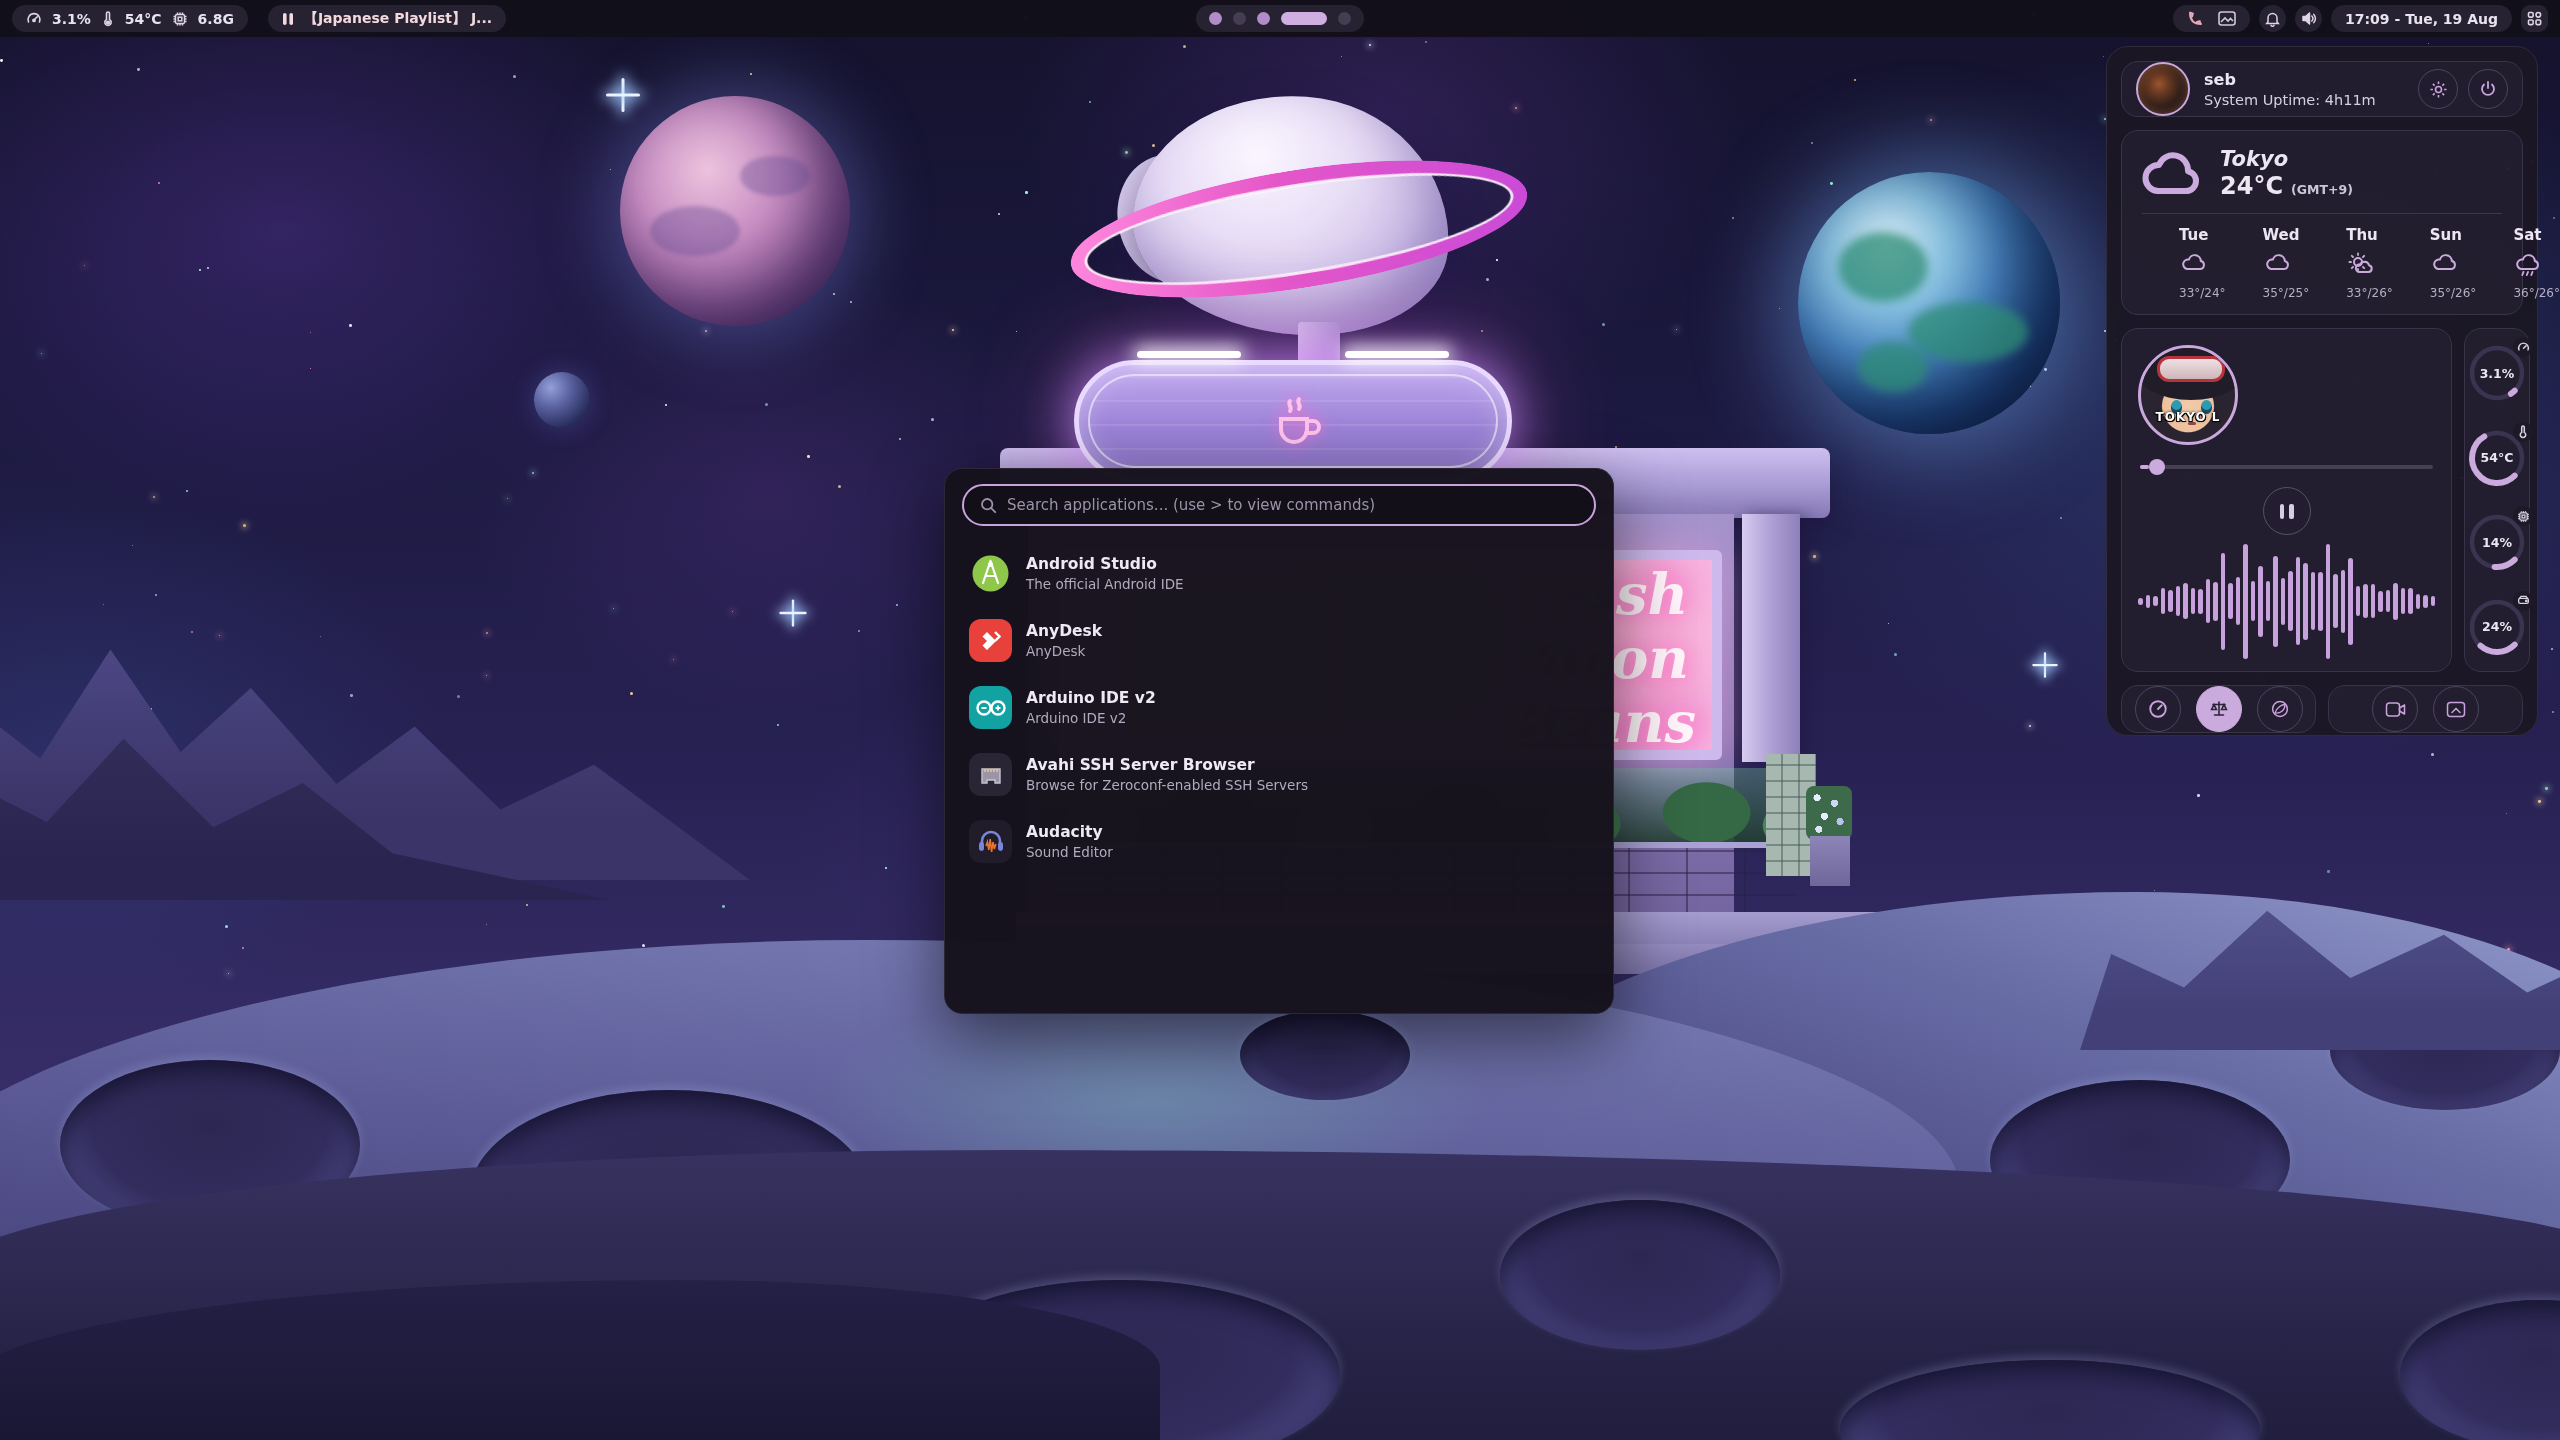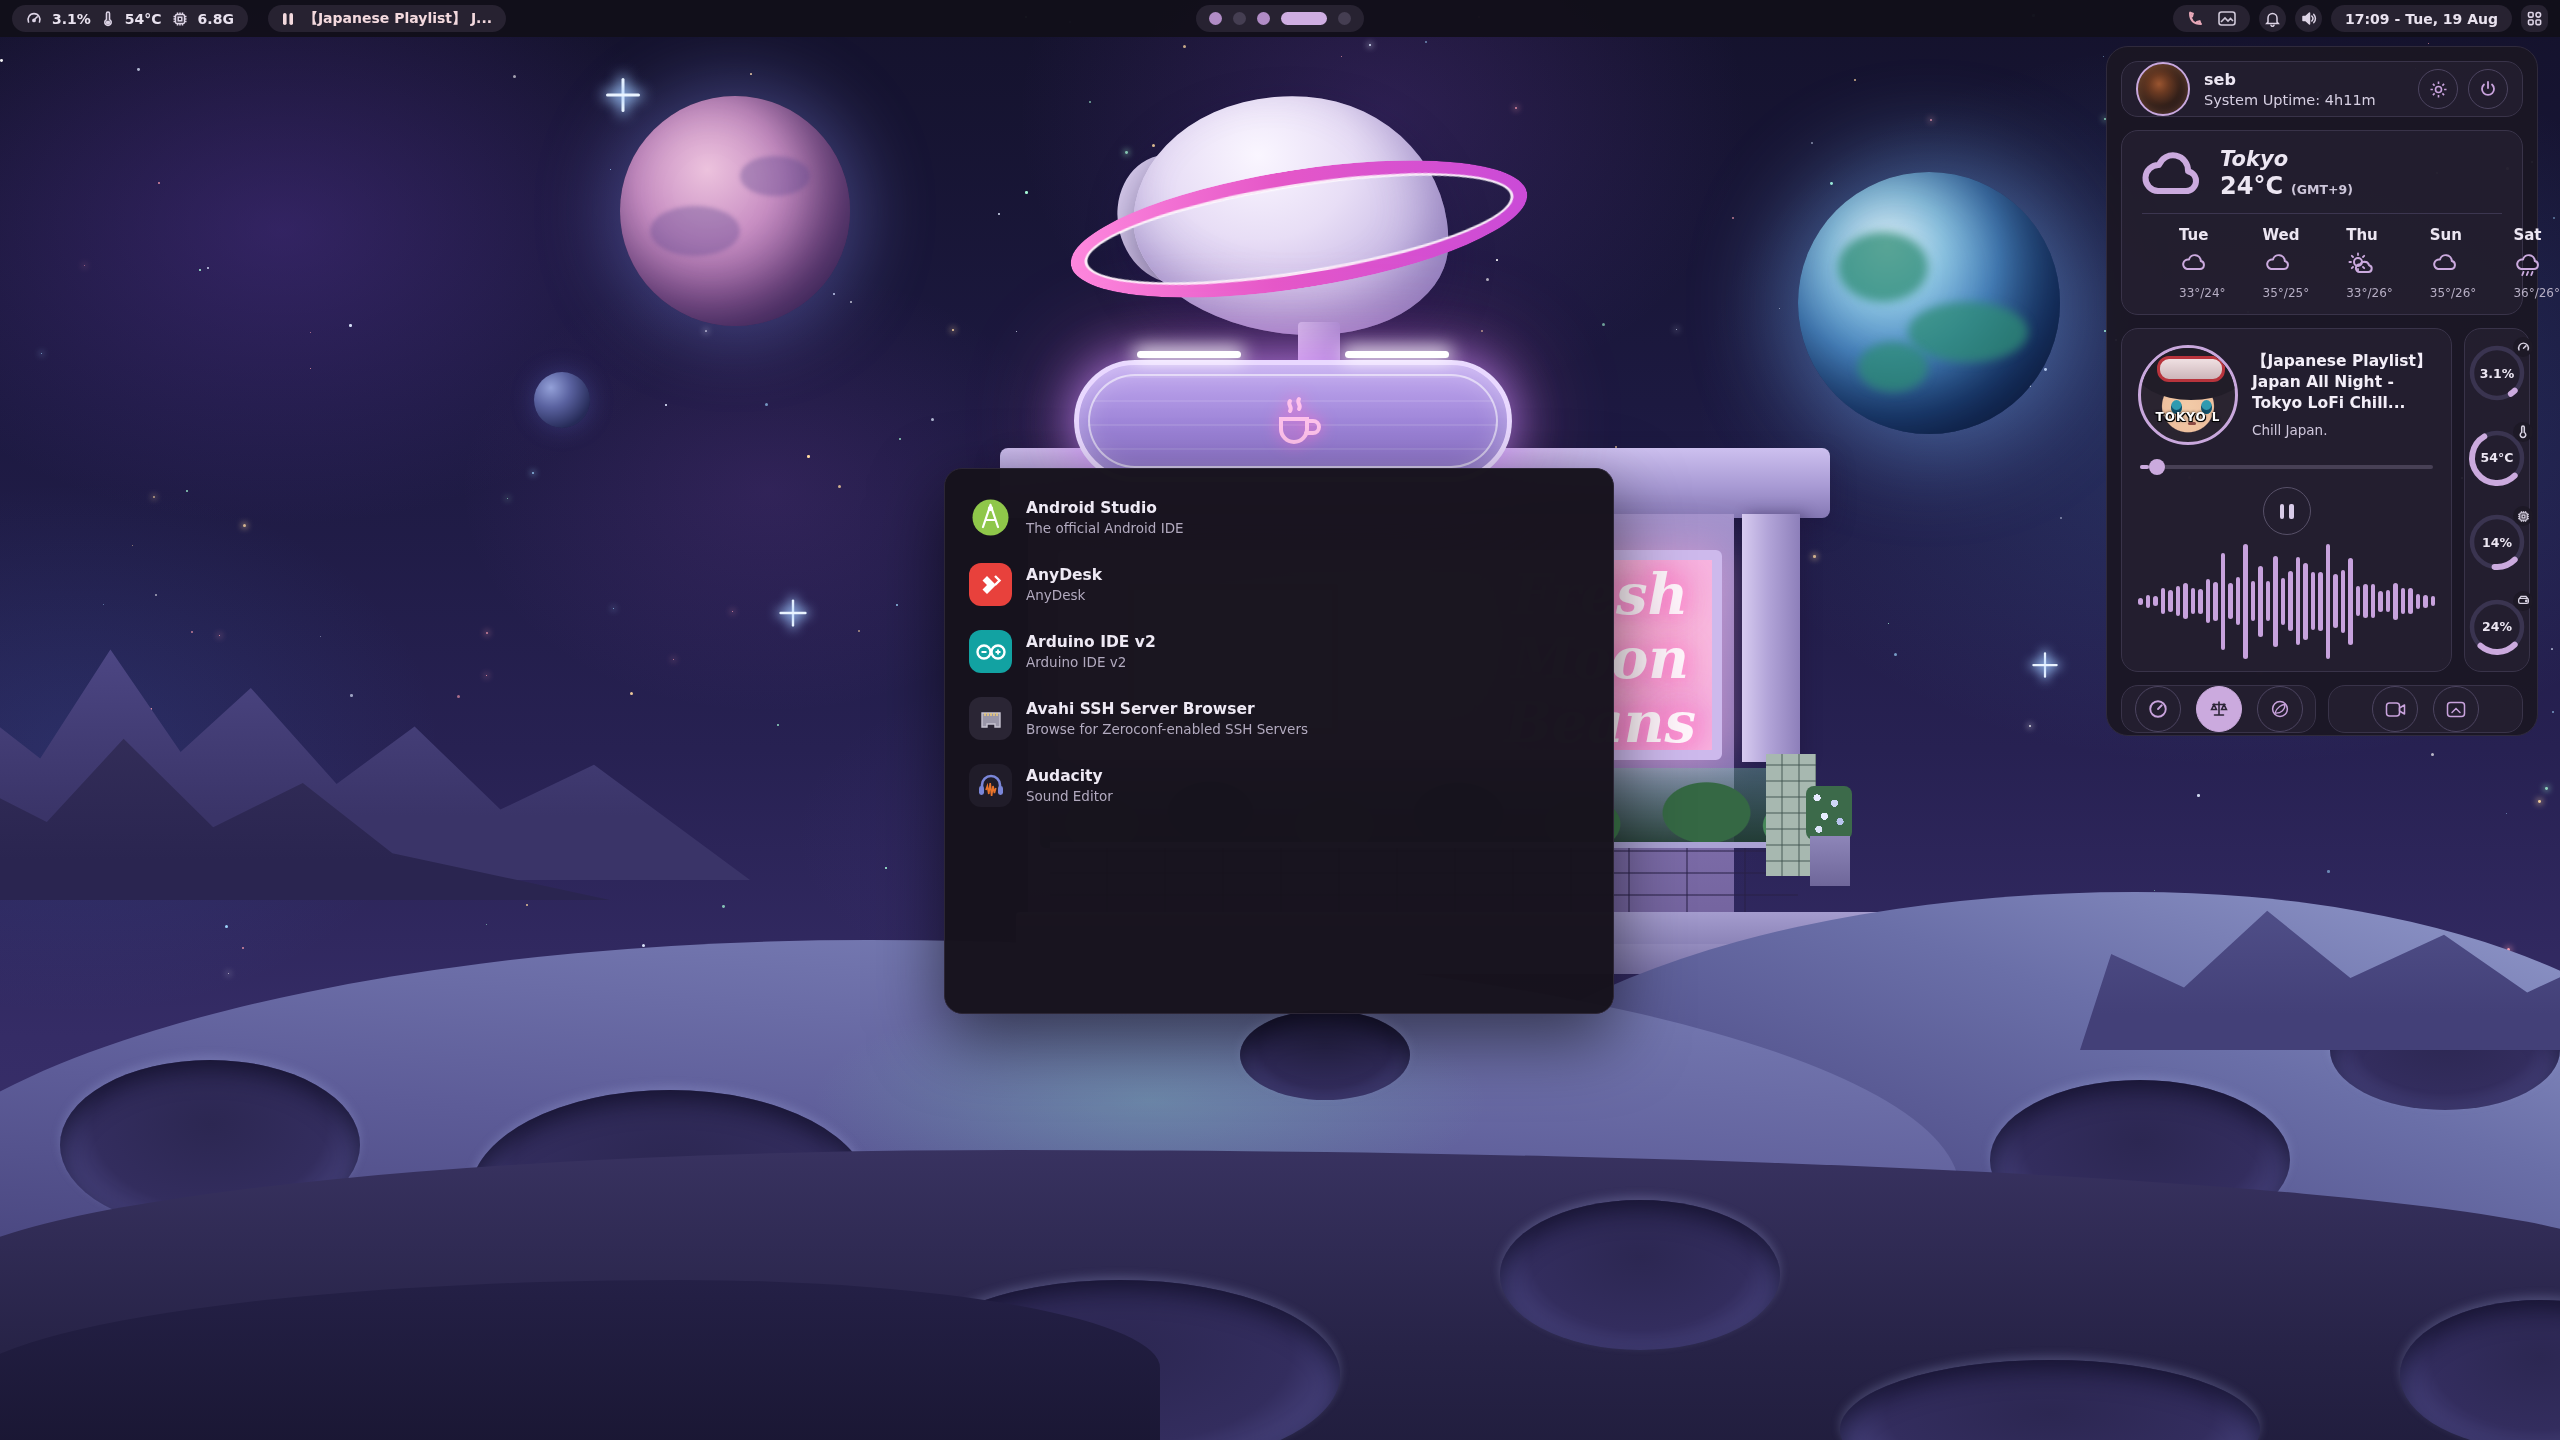--- a/index.html
+++ b/index.html
@@ -578,20 +578,27 @@
           <rect x="1.5" y="1.5" width="4.6" height="4.6" rx="1"></rect>
             <rect x="9" y="1.5" width="4.6" height="4.6" rx="2.3"></rect>
           <rect x="1.5" y="9" width="4.6" height="4.6" rx="1"></rect>
             <rect x="9" y="9" width="4.6" height="4.6" rx="1"></rect>
         </svg>
       </div>
     </div>
   </div>
 
   <div class="launcher">
+    <div class="search-box">
+      <svg width="17" height="17" viewBox="0 0 17 17" fill="none" stroke="#9b92a8" stroke-width="1.8" stroke-linecap="round">
+        <circle cx="7.2" cy="7.2" r="5.2"></circle>
+          <path d="M11.2 11.2 L15.2 15.2"></path>
+      </svg>
+      <input type="text" placeholder="Search applications... (use &gt; to view commands)" style="">
+    </div>
 
     <div class="app-list">
 
 
       <div class="app-row">
         <div class="app-icon">
           <svg width="43" height="43" viewBox="0 0 43 43">
               <circle cx="21.5" cy="21.5" r="18" fill="#8fc74a"></circle>
             <path d="M21.5 9 L14 31 M21.5 9 L29 31 M16.5 24 h10" stroke="#fff" stroke-width="2.2" fill="none" stroke-linecap="round"></path>
             <circle cx="21.5" cy="12.5" r="2.6" fill="#fff"></circle>
@@ -774,24 +781,20 @@
     <div class="media-zone">
       <div class="card media-card">
         <div class="media-top">
           <div class="album">
             <div class="hair"></div>
             <div class="goggle"></div>
             <span class="eye" style="left:30px;"></span>
             <span class="eye" style="left:60px;"></span>
             <div class="mouth"></div>
             <div class="album-label">TOKYO L</div>
-          </div>
-          <div>
-            <div class="media-title">【Japanese Playlist】 Japan All Night - Tokyo LoFi Chill...</div>
-            <div class="media-sub">Chill Japan.</div>
           </div>
         </div>
         <div class="media-slider">
           <div class="track"></div>
           <div class="fill"></div>
           <div class="knob"></div>
         </div>
         <button class="pause-btn">
           <span class="bar"></span>
             <span class="bar"></span>

